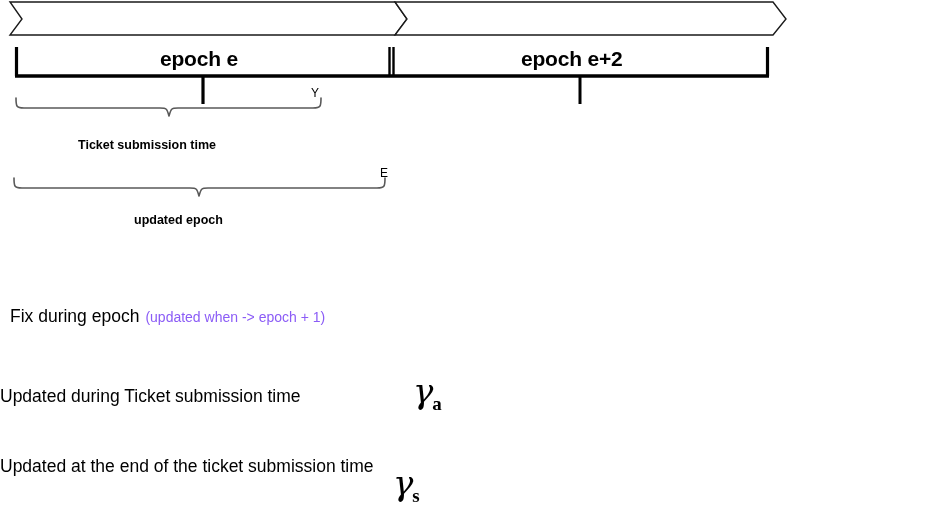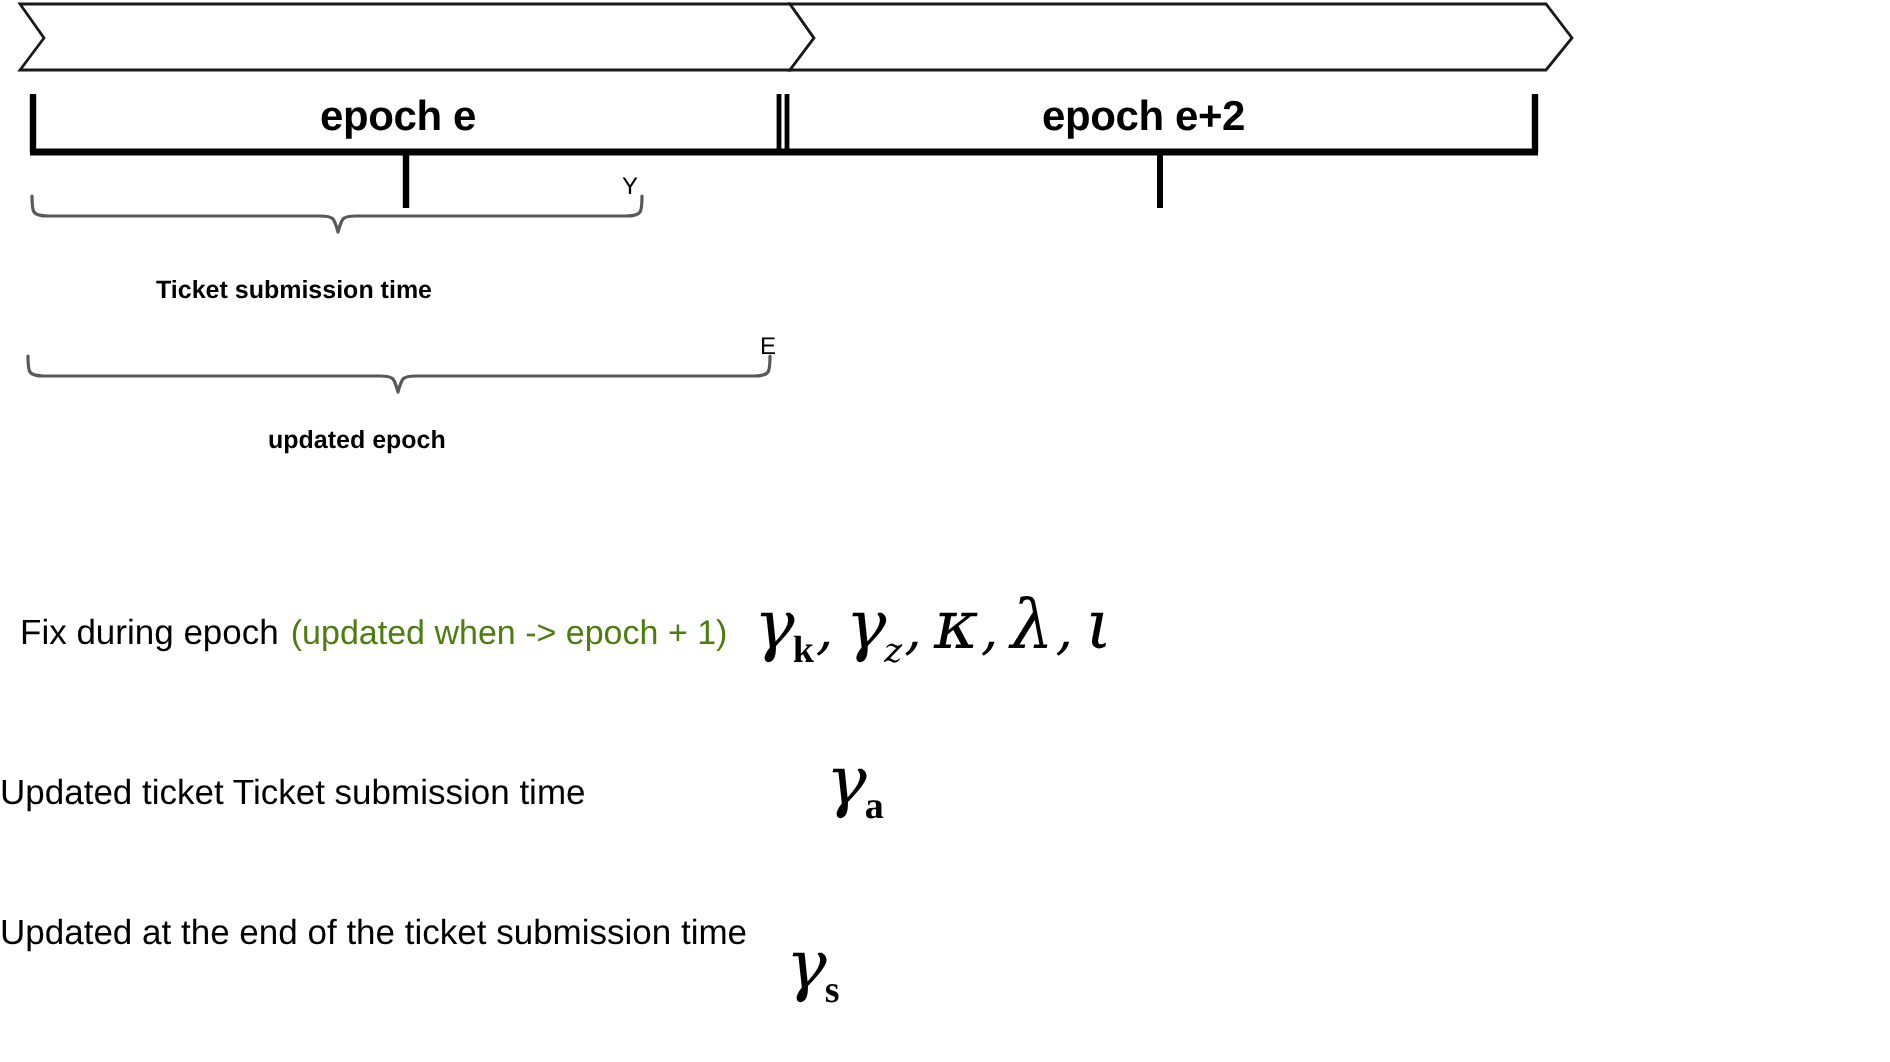--- a/index.html
+++ b/index.html
@@ -104,23 +104,23 @@
   #row-updated  { top: 386px; }
   #row-end      { top: 456px; }
 
   .legend-text {
     font-size: 17.5px;
     line-height: 20px;
     color: #000;
     white-space: nowrap;
   }
   .legend-text-small {
-    font-size: 17px;
+    font-size: 14px;
     line-height: 20px;
-    color: #4d7c0f;
+    color: #8b5cf6;
     white-space: nowrap;
   }
 
   
   .math {
     position: absolute;
     font-family: "DejaVu Serif", serif;
     font-style: italic;
     color: #000;
     white-space: nowrap;
@@ -206,26 +206,23 @@
   <div class="brace-caption" id="epoch-caption">updated epoch</div>
 
   <div class="brace-endlabel" id="label-E">E</div>
 
   <div class="legend-row" id="row-fix">
     <span class="legend-text">Fix during epoch</span>
     <span style="display:inline-block;width:6px"></span>
     <span class="legend-text-small">(updated when -&gt; epoch + 1)</span>
   </div>
 
-  <div class="math" id="math-fix">
-    <span class="gl">γ</span><span class="sub-up">k</span><span class="comma">,</span><span class="gl">γ</span><span class="sub-it">z</span><span class="comma">,</span><span class="gl">κ</span><span class="comma">,</span><span class="gl">λ</span><span class="comma">,</span><span class="gl">ι</span>
-  </div>
 
   <div class="legend-row" id="row-updated">
-    <span class="legend-text">Updated ticket Ticket submission time</span>
+    <span class="legend-text">Updated during Ticket submission time</span>
   </div>
 
   <div class="math" id="math-updated">
     <span class="gl">γ</span><span class="sub-up">a</span>
   </div>
 
   <div class="legend-row" id="row-end">
     <span class="legend-text">Updated at the end of the ticket submission time</span>
   </div>
 

